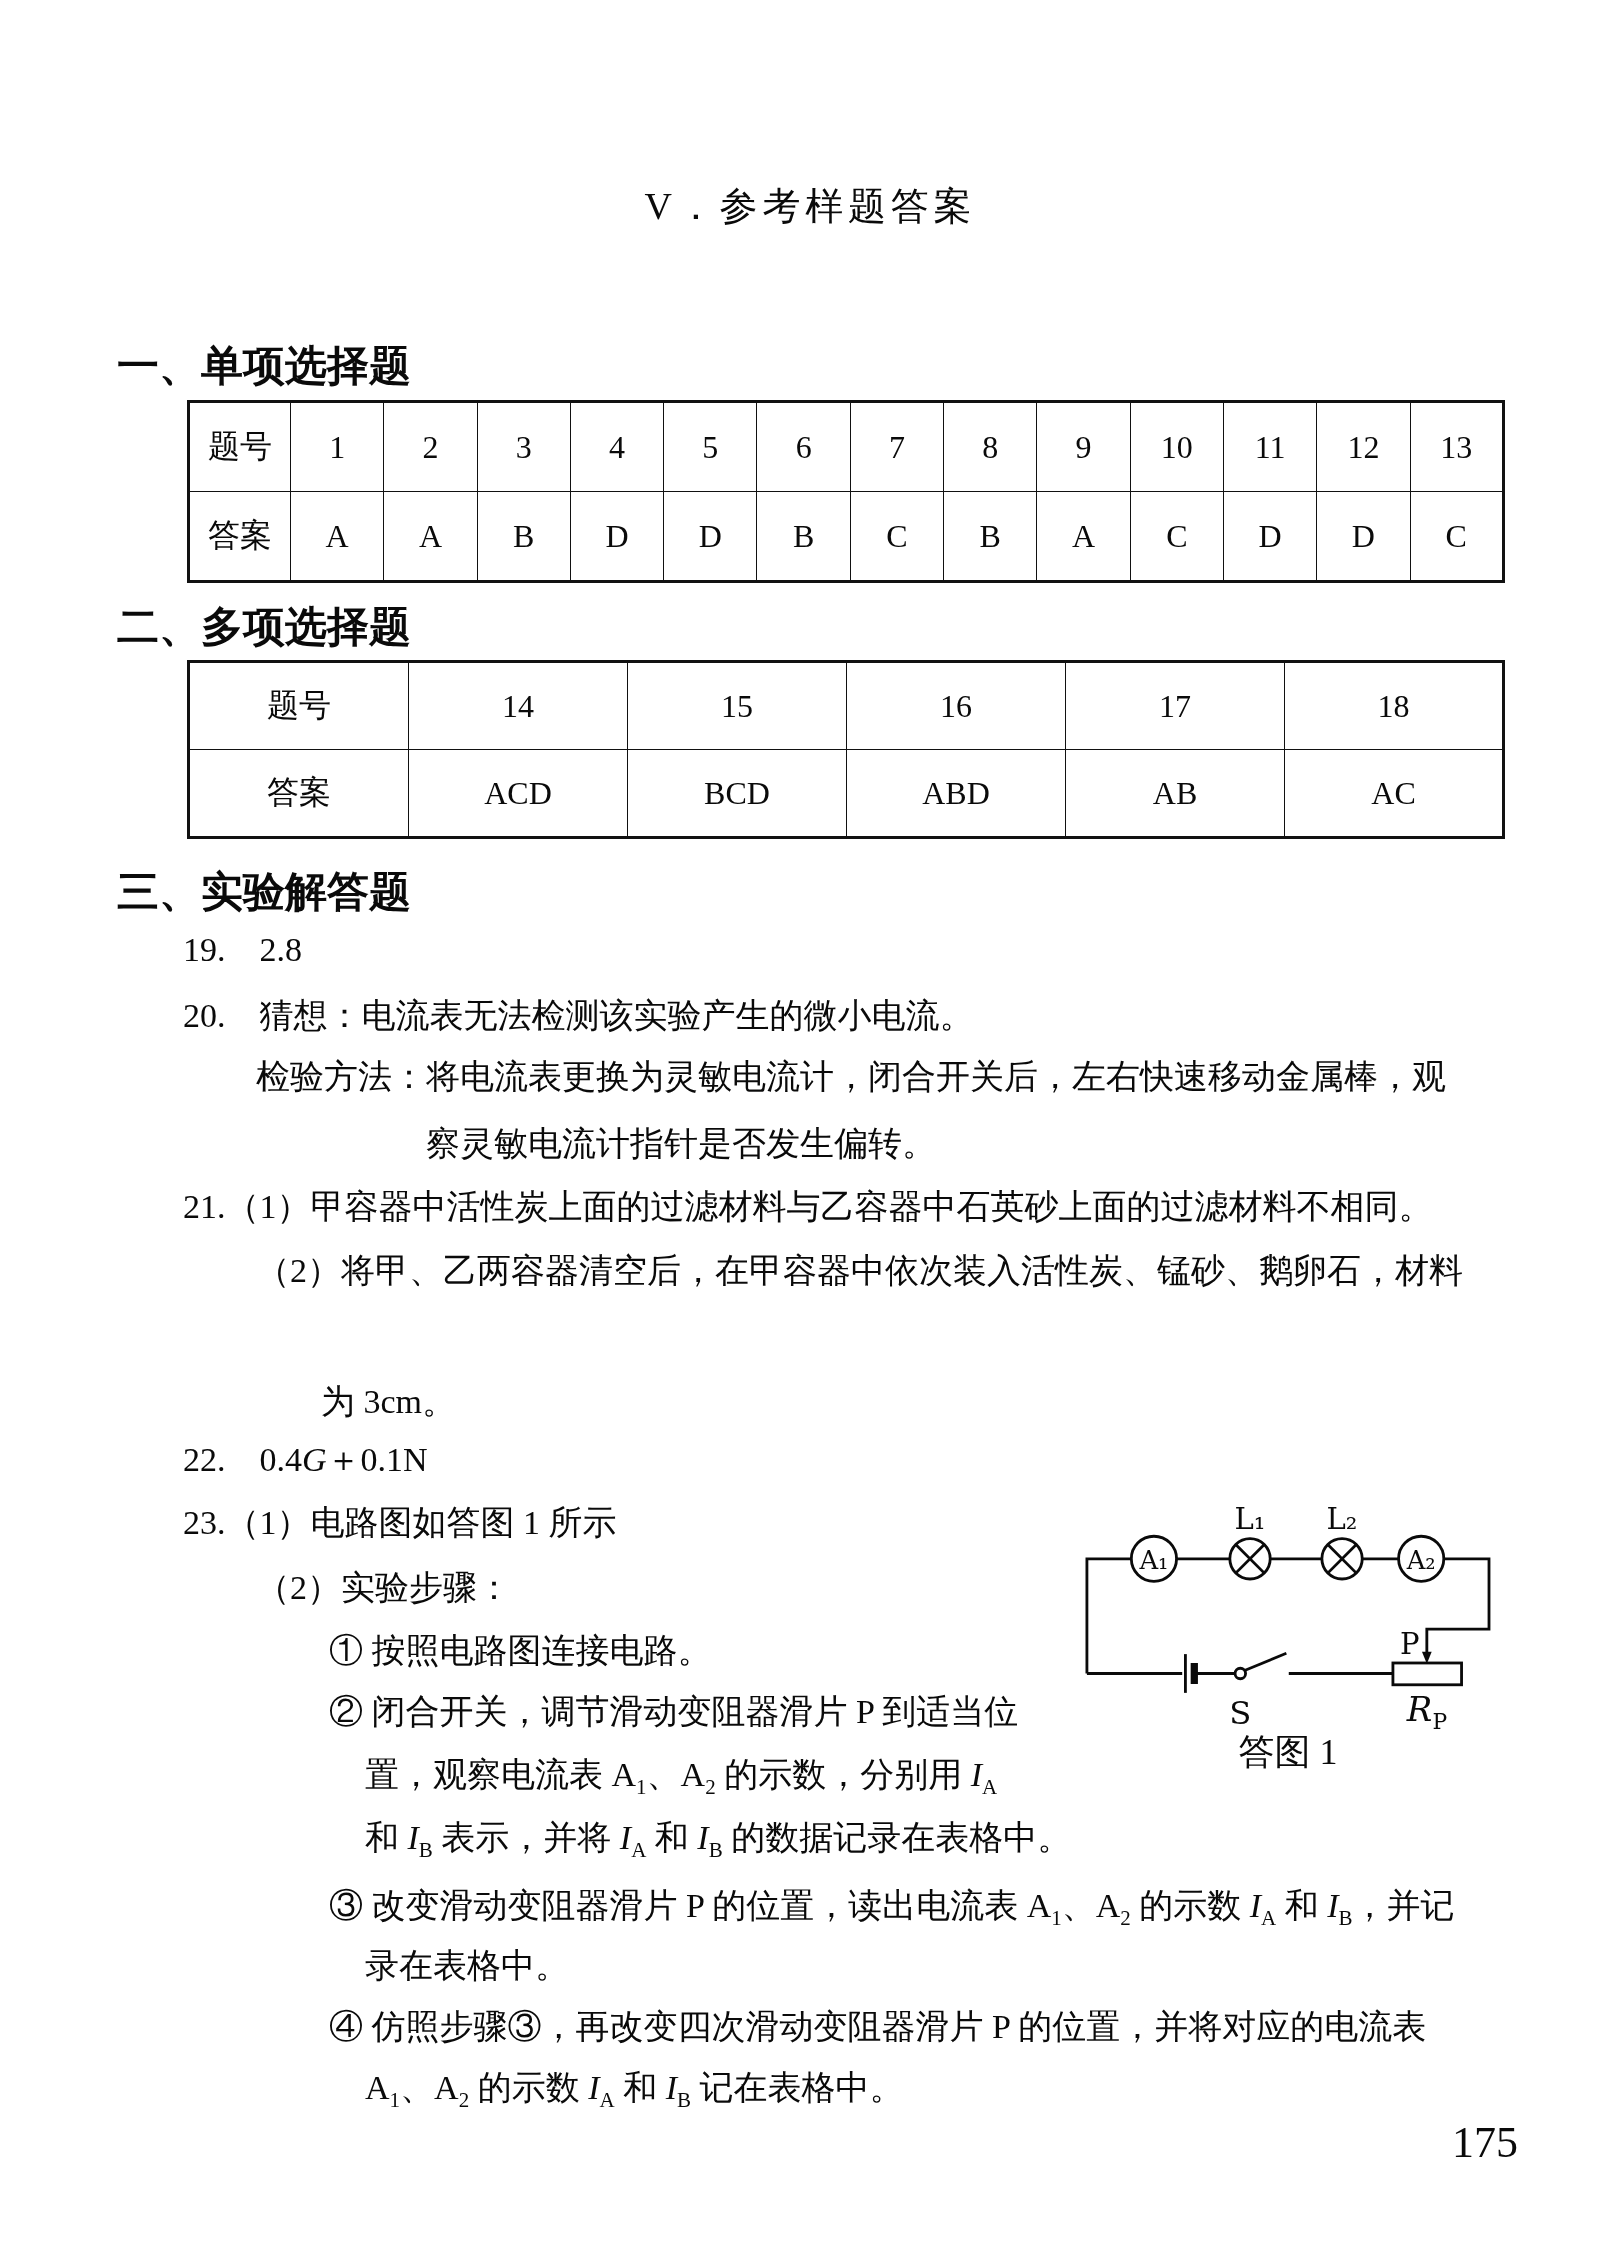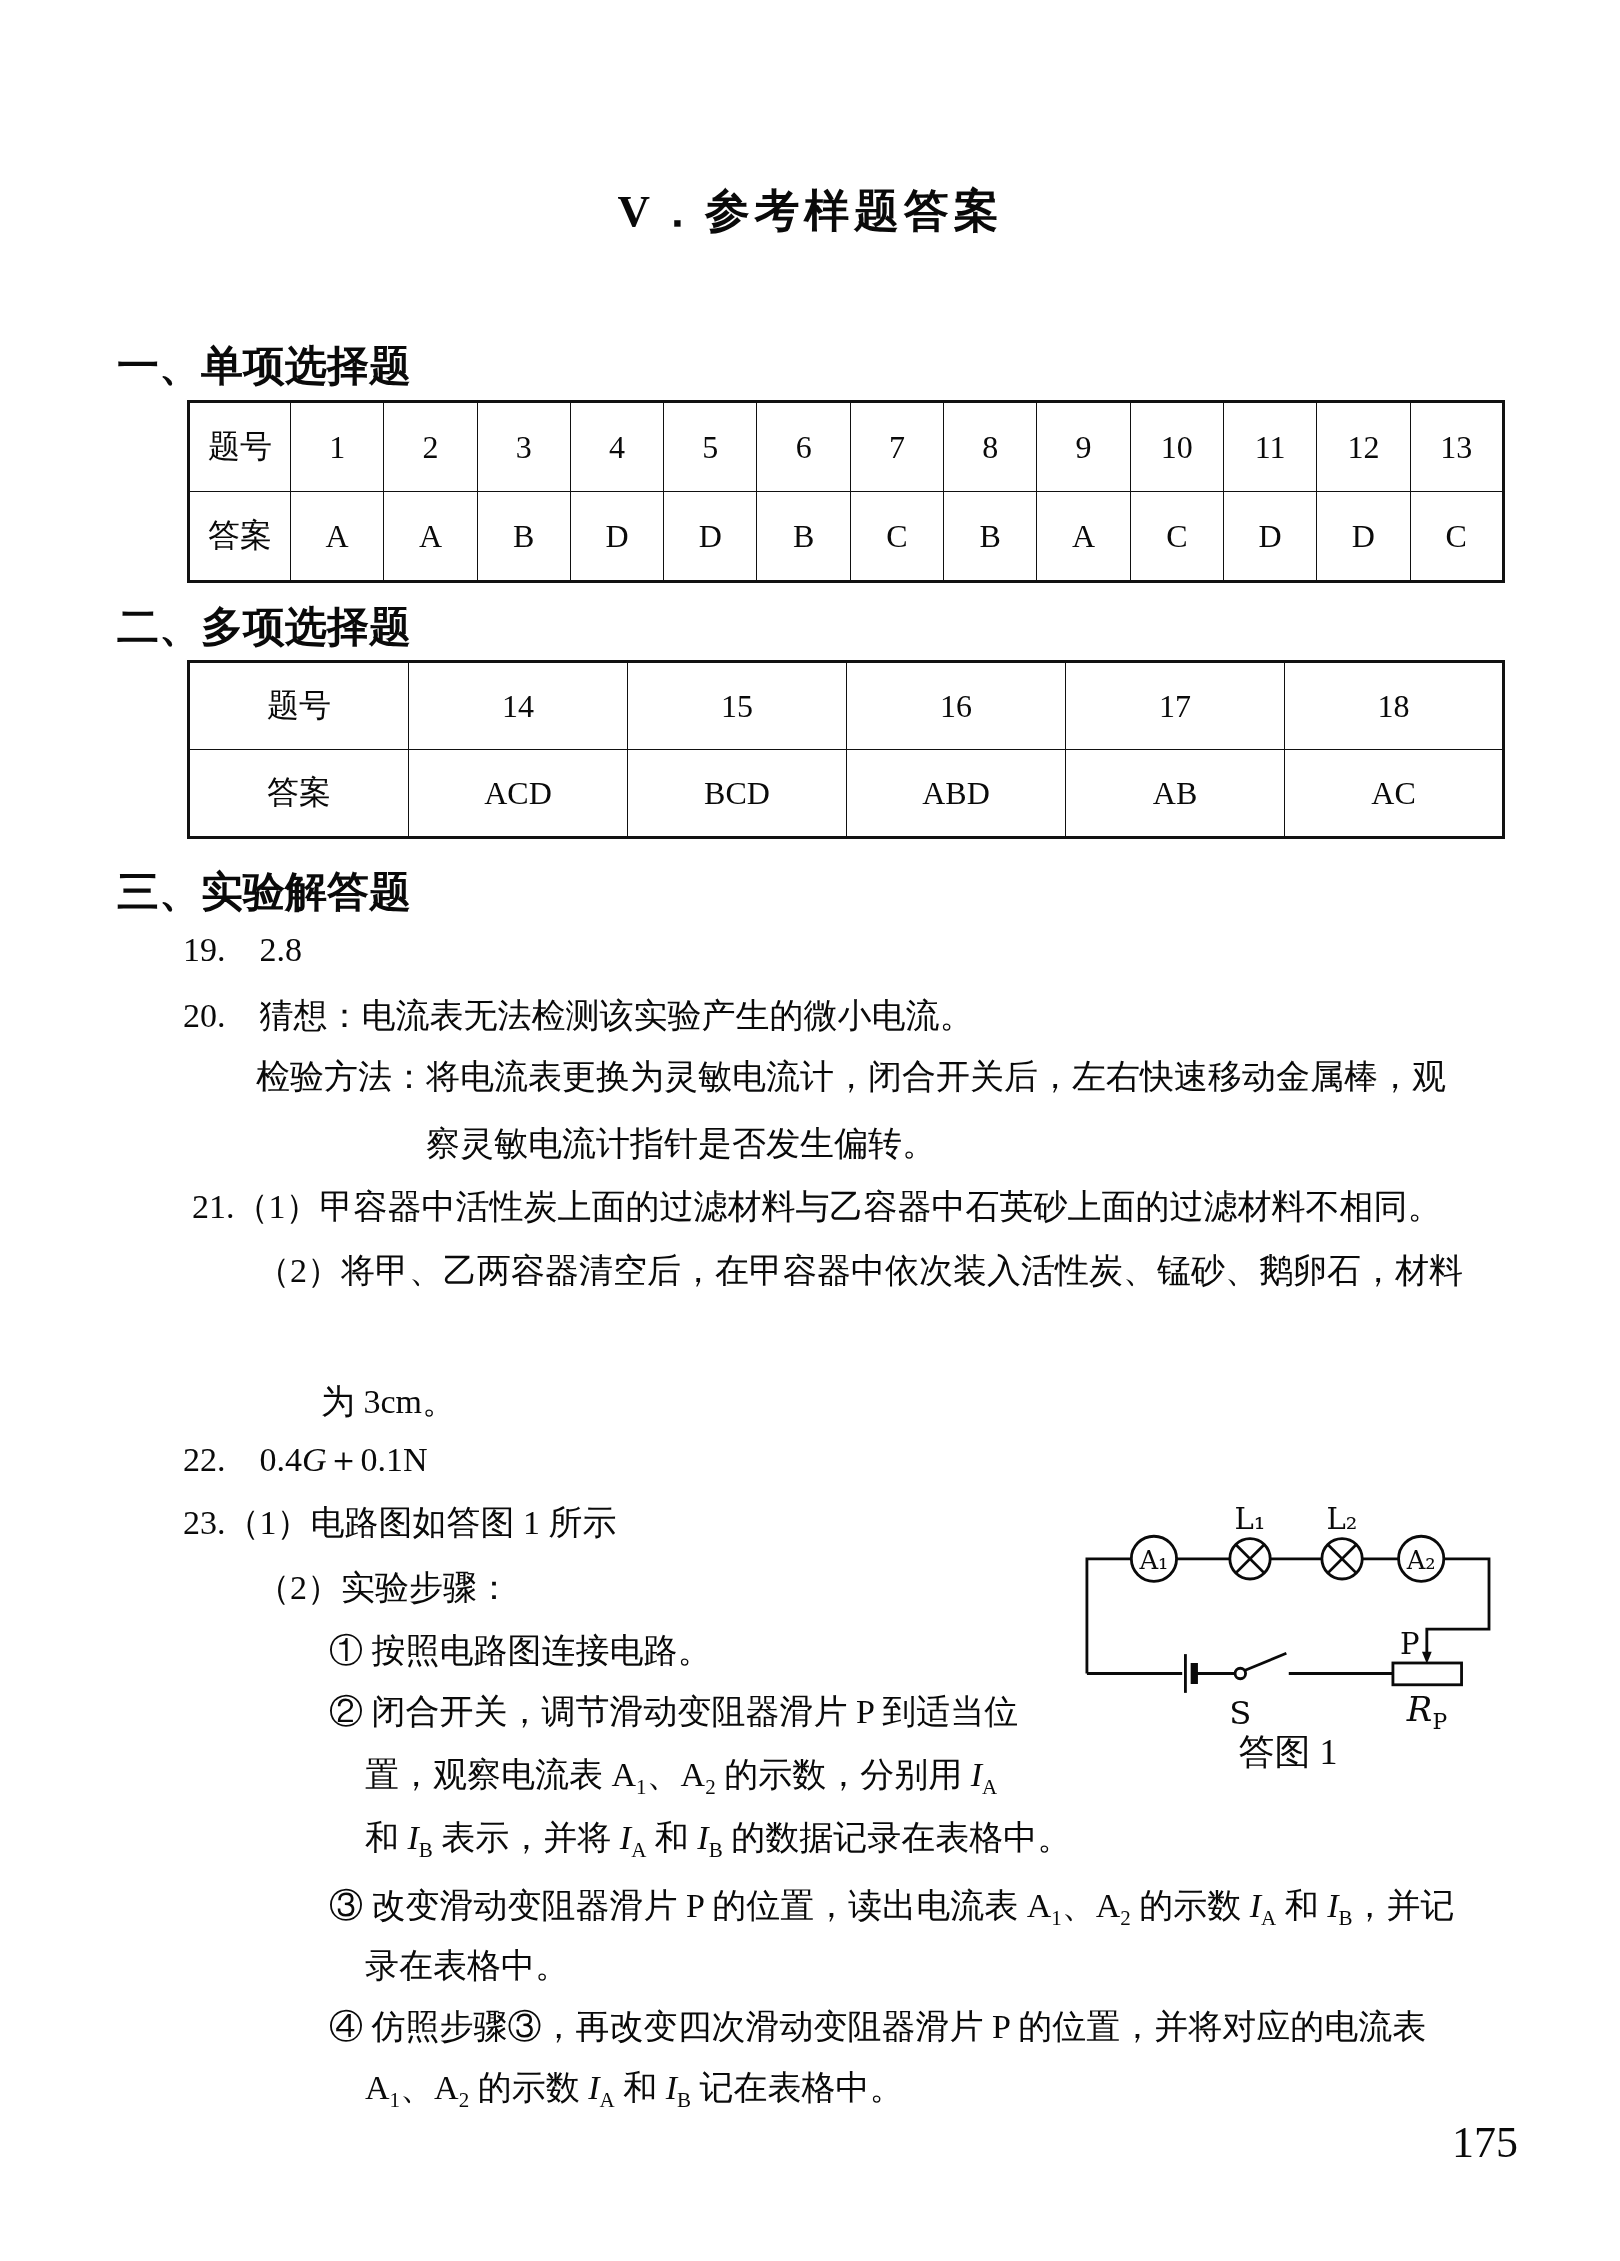--- a/index.html
+++ b/index.html
@@ -1,19 +1,19 @@
 <!DOCTYPE html>
 <html style="font-size:13px"><head>
 <meta charset="utf-8">
 <style>
   html,body{margin:0;padding:0;background:#888;}
   .page{position:relative;width:1621px;height:2261px;background:#ffffff;color:#0a0a0a;
         font-family:"Liberation Serif","DejaVu Serif",serif;overflow:hidden;}
   .abs{position:absolute;}
-  .doc-title{left:0;top:181px;width:100%;text-align:center;font-size:45px;font-weight:bold;
+  .doc-title{left:0;top:181px;width:100%;text-align:center;font-size:38px;font-weight:normal;
              letter-spacing:4.8px;}
   .sec-heading{font-size:42px;font-weight:bold;font-family:"Liberation Sans","DejaVu Sans",sans-serif;
                white-space:nowrap;}
   .line{white-space:nowrap;font-size:34px;line-height:1.25;}
   .line sub{font-size:21px;}
   .line i{font-family:"Liberation Serif",serif;}
   table.ans{border-collapse:collapse;table-layout:fixed;background:#fff;
             font-size:32px;text-align:center;border:3.2px solid #111;}
   table.ans td{border:1.6px solid #111;padding:0;vertical-align:middle;}
   .pageno{font-size:44px;}
@@ -112,21 +112,21 @@
     </tr>
   </tbody>
     </table>
 
   <div class="abs sec-heading" style="left:117px;top:864px;">三、实验解答题</div>
 
   <div class="abs line" style="left:183px;top:929px;">19.　2.8</div>
   <div class="abs line" style="left:183px;top:995px;">20.　猜想：电流表无法检测该实验产生的微小电流。</div>
   <div class="abs line" style="left:426px;top:1123px;">察灵敏电流计指针是否发生偏转。</div>
   <div class="abs line" style="left:256px;top:1056px;">检验方法：将电流表更换为灵敏电流计，闭合开关后，左右快速移动金属棒，观</div>
-  <div class="abs line" style="left:192px;top:1186px;">21.（1）甲容器中活性炭上面的过滤材料与乙容器中石英砂上面的过滤材料不相同。</div>
+  <div class="abs line" style="left:183px;top:1186px;">21.（1）甲容器中活性炭上面的过滤材料与乙容器中石英砂上面的过滤材料不相同。</div>
   <div class="abs line" style="left:256px;top:1250px;">（2）将甲、乙两容器清空后，在甲容器中依次装入活性炭、锰砂、鹅卵石，材料</div>
   <div class="abs line" style="left:321px;top:1381px;">为 3cm。</div>
   <div class="abs line" style="left:183px;top:1439px;">22.　0.4<i>G</i>＋0.1N</div>
   <div class="abs line" style="left:183px;top:1502px;">23.（1）电路图如答图 1 所示</div>
   <div class="abs line" style="left:256px;top:1567px;">（2）实验步骤：</div>
   <div class="abs line" style="left:329px;top:1630px;">① 按照电路图连接电路。</div>
   <div class="abs line" style="left:329px;top:1691px;">② 闭合开关，调节滑动变阻器滑片 P 到适当位</div>
   <div class="abs line" style="left:365px;top:1754px;">置，观察电流表 A<sub>1</sub>、A<sub>2</sub> 的示数，分别用 <i>I</i><sub>A</sub></div>
   <div class="abs line" style="left:365px;top:1817px;">和 <i>I</i><sub>B</sub> 表示，并将 <i>I</i><sub>A</sub> 和 <i>I</i><sub>B</sub> 的数据记录在表格中。</div>
   <div class="abs line" style="left:329px;top:1885px;">③ 改变滑动变阻器滑片 P 的位置，读出电流表 A<sub>1</sub>、A<sub>2</sub> 的示数 <i>I</i><sub>A</sub> 和 <i>I</i><sub>B</sub>，并记</div>

